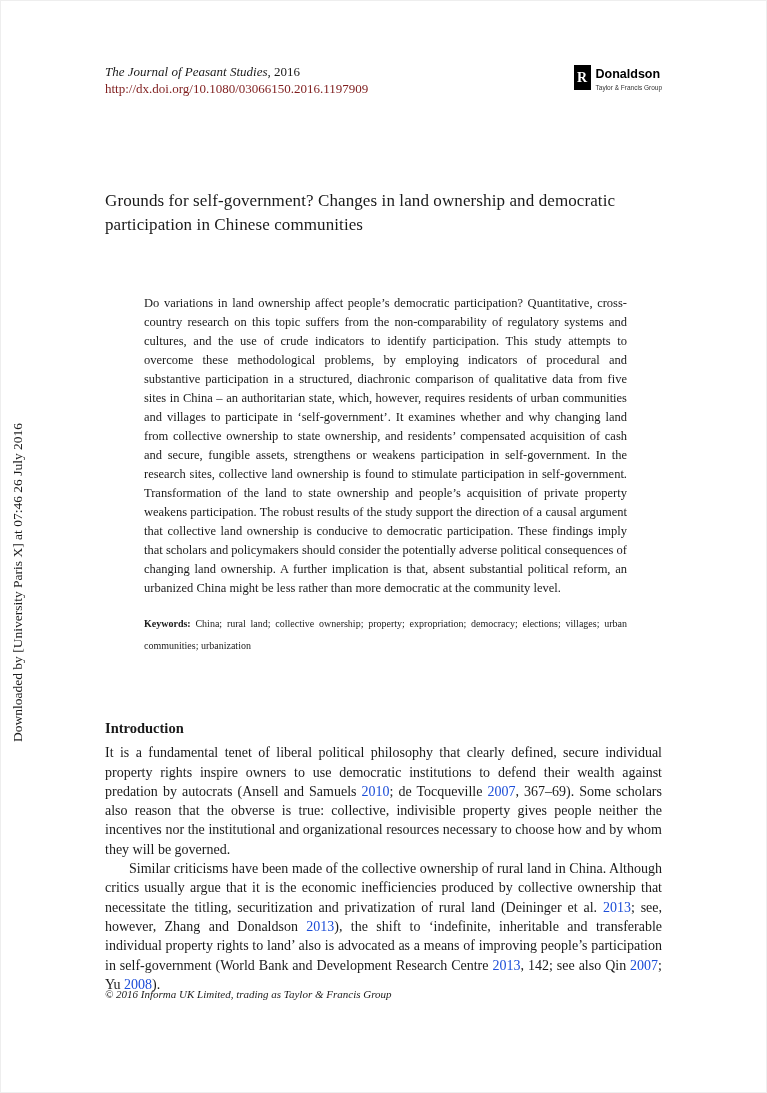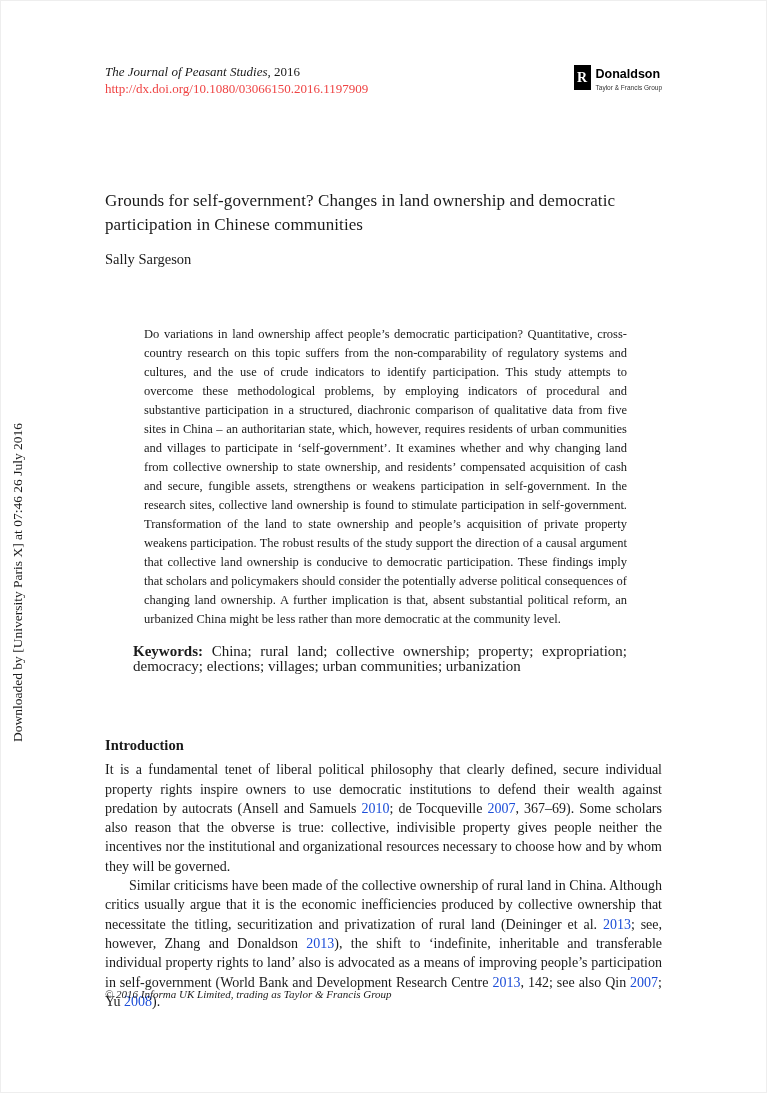--- a/index.html
+++ b/index.html
@@ -13,21 +13,21 @@
     color: #1a1a1a;
     overflow: hidden;
     border: 1px solid #eeeeee;
   }
   .content { padding: 63px 104px 0 104px; }
 
   
   .header-row { display: flex; justify-content: space-between; align-items: flex-start; }
   .journal-line { font-size: 13px; line-height: 1.28; }
   .journal-line .it { font-style: italic; }
-  .doi { font-size: 13px; line-height: 1.28; color: #ef4444; text-decoration: none; display: block; }
+  .doi { font-size: 13px; line-height: 1.28; color: #7f1d1d; text-decoration: none; display: block; }
 
   .logo { display: flex; align-items: flex-start; gap: 5px; margin-top: 1px; }
   .logo-mark {
     width: 17px; height: 25px; background: #000;
     color: #fff; display: flex; align-items: center; justify-content: center;
     font-family: "Liberation Serif", serif; font-weight: bold; font-size: 14px;
   }
   .logo-text { padding-top: 3px; font-family: "Liberation Sans", sans-serif; }
   .logo-name { font-size: 12.5px; font-weight: bold; color: #000; line-height: 1.1; }
   .logo-sub { font-size: 6.5px; color: #333; margin-top: 2px; }
@@ -43,23 +43,23 @@
   .author { margin-top: 14px; font-size: 14.5px; }
 
   
   .abstract {
     margin: 57px 35px 0 39px;
     font-size: 12.5px;
     line-height: 19px;
     text-align: justify;
   }
   .keywords {
-    margin: 15px 35px 0 28px;
-    font-size: 15px;
-    line-height: 15px;
+    margin: 15px 35px 0 39px;
+    font-size: 10px;
+    line-height: 22px;
     text-align: justify;
   }
   .keywords .kw-label { font-weight: bold; }
 
   
   h2.section-heading { margin-top: 63px; font-size: 14.5px; font-weight: bold; }
   p.body-par {
     margin-top: 6px;
     font-size: 14px;
     line-height: 19.3px;
@@ -111,21 +111,20 @@
           </div>
         <div class="logo-text">
           <div class="logo-name">Donaldson</div>
           <div class="logo-sub">Taylor &amp; Francis Group</div>
         </div>
       </div>
     </div>
 
     <h1 class="article-title">Grounds for self-government? Changes in land ownership and democratic participation in Chinese communities</h1>
 
-    <div class="author">Sally Sargeson</div>
 
     <div class="abstract">Do variations in land ownership affect people’s democratic participation? Quantitative, cross-country research on this topic suffers from the non-comparability of regulatory systems and cultures, and the use of crude indicators to identify participation. This study attempts to overcome these methodological problems, by employing indicators of procedural and substantive participation in a structured, diachronic comparison of qualitative data from five sites in China – an authoritarian state, which, however, requires residents of urban communities and villages to participate in ‘self-government’. It examines whether and why changing land from collective ownership to state ownership, and residents’ compensated acquisition of cash and secure, fungible assets, strengthens or weakens participation in self-government. In the research sites, collective land ownership is found to stimulate participation in self-government. Transformation of the land to state ownership and people’s acquisition of private property weakens participation. The robust results of the study support the direction of a causal argument that collective land ownership is conducive to democratic participation. These findings imply that scholars and policymakers should consider the potentially adverse political consequences of changing land ownership. A further implication is that, absent substantial political reform, an urbanized China might be less rather than more democratic at the community level.</div>
 
     <div class="keywords"><span class="kw-label">Keywords:</span> <span>China; rural land; collective ownership; property; expropriation; democracy; elections; villages; urban communities; urbanization</span></div>
 
     <h2 class="section-heading">Introduction</h2>
 
     <p class="body-par"><span>It is a fundamental tenet of liberal political philosophy that clearly defined, secure individual property rights inspire owners to use democratic institutions to defend their wealth against predation by autocrats (Ansell and Samuels </span><span class="cite">2010</span><span>; de Tocqueville </span><span class="cite">2007</span><span>, 367–69). Some scholars also reason that the obverse is true: collective, indivisible property gives people neither the incentives nor the institutional and organizational resources necessary to choose how and by whom they will be governed.</span></p>
     <p class="body-par indent"><span>Similar criticisms have been made of the collective ownership of rural land in China. Although critics usually argue that it is the economic inefficiencies produced by collective ownership that necessitate the titling, securitization and privatization of rural land (Deininger et al. </span><span class="cite">2013</span><span>; see, however, Zhang and Donaldson </span><span class="cite">2013</span><span>), the shift to ‘indefinite, inheritable and transferable individual property rights to land’ also is advocated as a means of improving people’s participation in self-government (World Bank and Development Research Centre </span><span class="cite">2013</span><span>, 142; see also Qin </span><span class="cite">2007</span><span>; Yu </span><span class="cite">2008</span><span>).</span></p>
 

